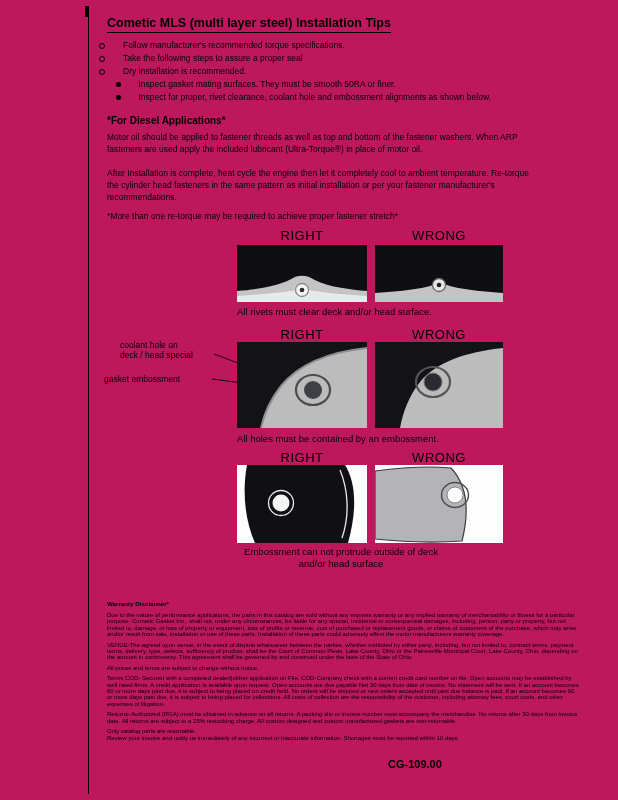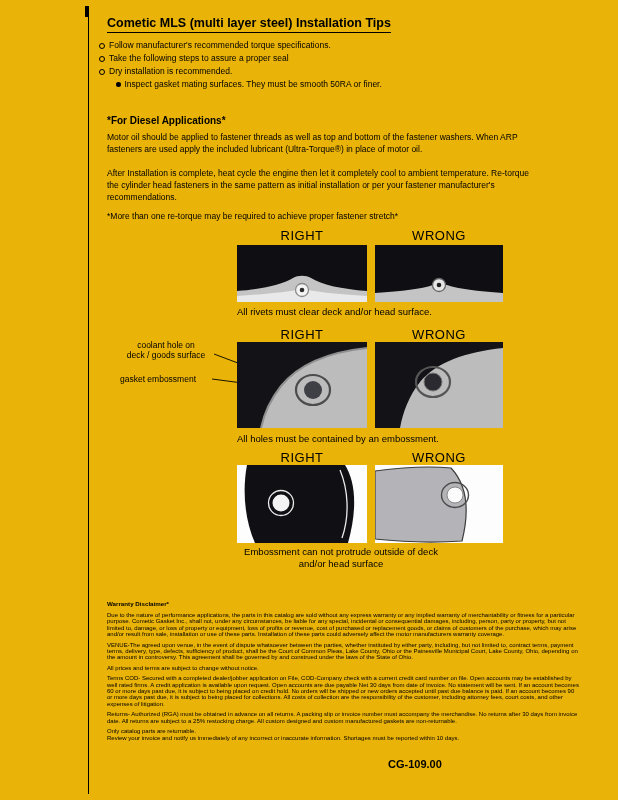--- a/index.html
+++ b/index.html
@@ -1,35 +1,35 @@
 <!DOCTYPE html>
 <html><head>
 <meta charset="utf-8">
 <style>
   html,body{margin:0;padding:0;}
   body{width:618px;height:800px;background:#ffffff;font-family:"Liberation Sans",sans-serif;color:#000;}
-  .page{position:relative;width:618px;height:800px;background:#eab308;overflow:hidden;}
+  .page{position:relative;width:618px;height:800px;background:#be185d;overflow:hidden;}
   .left-rule{position:absolute;left:88px;top:6px;width:1px;height:788px;background:#000;}
   .left-tick{position:absolute;left:85px;top:6px;width:4px;height:11px;background:#000;}
   .title{position:absolute;left:107px;top:16px;font-size:12.5px;font-weight:bold;border-bottom:1.3px solid #000;padding-bottom:2px;margin:0;white-space:nowrap;}
   .tips{position:absolute;left:99px;top:39px;width:486px;}
-  .tip-row{display:flex;align-items:flex-start;font-size:8.5px;line-height:13px;}
+  .tip-row{display:flex;align-items:flex-start;font-size:8.5px;line-height:13px;gap:14px;}
   .tip-row.sub{margin-left:17px;}
   .m-open{flex:none;width:4px;height:4px;border:1px solid #000;border-radius:50%;margin:4px 4px 0 0;}
   .m-fill{flex:none;width:4.5px;height:4.5px;background:#000;border-radius:50%;margin:4px 4px 0 0;}
   .diesel-heading{position:absolute;left:107px;top:115px;font-size:10px;font-weight:bold;margin:0;}
   .para{position:absolute;left:107px;width:424px;font-size:8.5px;line-height:12px;margin:0;}
   .para1{top:131px;}
   .para2{top:167px;}
   .note{position:absolute;left:107px;top:211px;font-size:8.5px;margin:0;}
   .fig-label{position:absolute;font-size:13px;text-align:center;letter-spacing:.5px;}
   .fig{position:absolute;}
   .fig svg{display:block;width:100%;height:100%;}
   .caption{position:absolute;font-size:9.5px;line-height:12px;}
-  .callout{position:absolute;font-size:8.5px;line-height:10px;text-align:center;}
+  .callout{position:absolute;font-size:8.5px;line-height:10px;text-align:left;}
   .pointer-lines{position:absolute;left:212px;top:344px;width:105px;height:55px;}
   .lbl-r1a{left:237px;top:228px;width:130px;}
   .lbl-r1b{left:375px;top:228px;width:128px;}
   .fig-r1a{left:237px;top:245px;width:130px;height:57px;}
   .fig-r1b{left:375px;top:245px;width:128px;height:57px;}
   .cap-r1{left:237px;top:306px;}
   .lbl-r2a{left:237px;top:327px;width:130px;}
   .lbl-r2b{left:375px;top:327px;width:128px;}
   .fig-r2a{left:237px;top:342px;width:130px;height:86px;}
   .fig-r2b{left:375px;top:342px;width:128px;height:86px;}
@@ -67,20 +67,24 @@
       <span>Take the following steps to assure a proper seal</span>
     </div>
     <div class="tip-row">
       <span class="m-open"></span>
       <span>Dry installation is recommended.</span>
     </div>
     <div class="tip-row sub">
       <span class="m-fill"></span>
       <span>Inspect gasket mating surfaces.  They must be smooth 50RA or finer.</span>
     </div>
+    <div class="tip-row sub">
+      <span class="m-fill"></span>
+      <span>Inspect for proper, rivet clearance, coolant hole and embossment alignments as shown below.</span>
+    </div>
   </div>
 
   <h2 class="diesel-heading">*For Diesel Applications*</h2>
   <p class="para para2">After Installation is complete, heat cycle the engine then let it completely cool to ambient temperature. Re-torque the cylinder head fasteners in the same pattern as initial installation or per your fastener manufacturer's recommendations.</p>
   <p class="para para1">Motor oil should be applied to fastener threads as well as top and bottom of the fastener washers. When ARP fasteners are used apply the included lubricant (Ultra-Torque®) in place of motor oil.</p>
   <p class="note">*More than one re-torque may be required to achieve proper fastener stretch*</p>
 
   <div class="fig-label lbl-r1a">RIGHT</div>
   <div class="fig-label lbl-r1b">WRONG</div>
   <div class="fig fig-r1a">
@@ -99,21 +103,21 @@
       <circle cx="64" cy="40" r="6.5" fill="#e6e6e6" stroke="#666" stroke-width="1.3"></circle>
       <circle cx="64" cy="40" r="2.3" fill="#1f1f1f"></circle>
     </svg>
   </div>
   <div class="caption cap-r1">All rivets must clear deck and/or head surface.</div>
 
   <div class="fig-label lbl-r2a">RIGHT</div>
   <div class="fig-label lbl-r2b">WRONG</div>
   <div class="callout co-coolant">
     <div>coolant hole on</div>
-    <div>deck / goods surface</div>
+    <div>deck / head special</div>
   </div>
   <div class="callout co-emboss">gasket embossment</div>
   <svg class="pointer-lines" viewBox="0 0 105 55">
     <line x1="2" y1="10" x2="92" y2="44" stroke="#000" stroke-width="0.9"></line>
     <line x1="0" y1="35" x2="84" y2="46" stroke="#000" stroke-width="0.9"></line>
   </svg>
   <div class="fig fig-r2a">
     <svg viewBox="0 0 130 86">
       <rect width="130" height="86" fill="#bcbcbc"></rect>
       <path d="M0,0 H130 V6 C92,10 62,22 44,44 C33,58 27,72 24,86 H0 Z" fill="#121217"></path>

